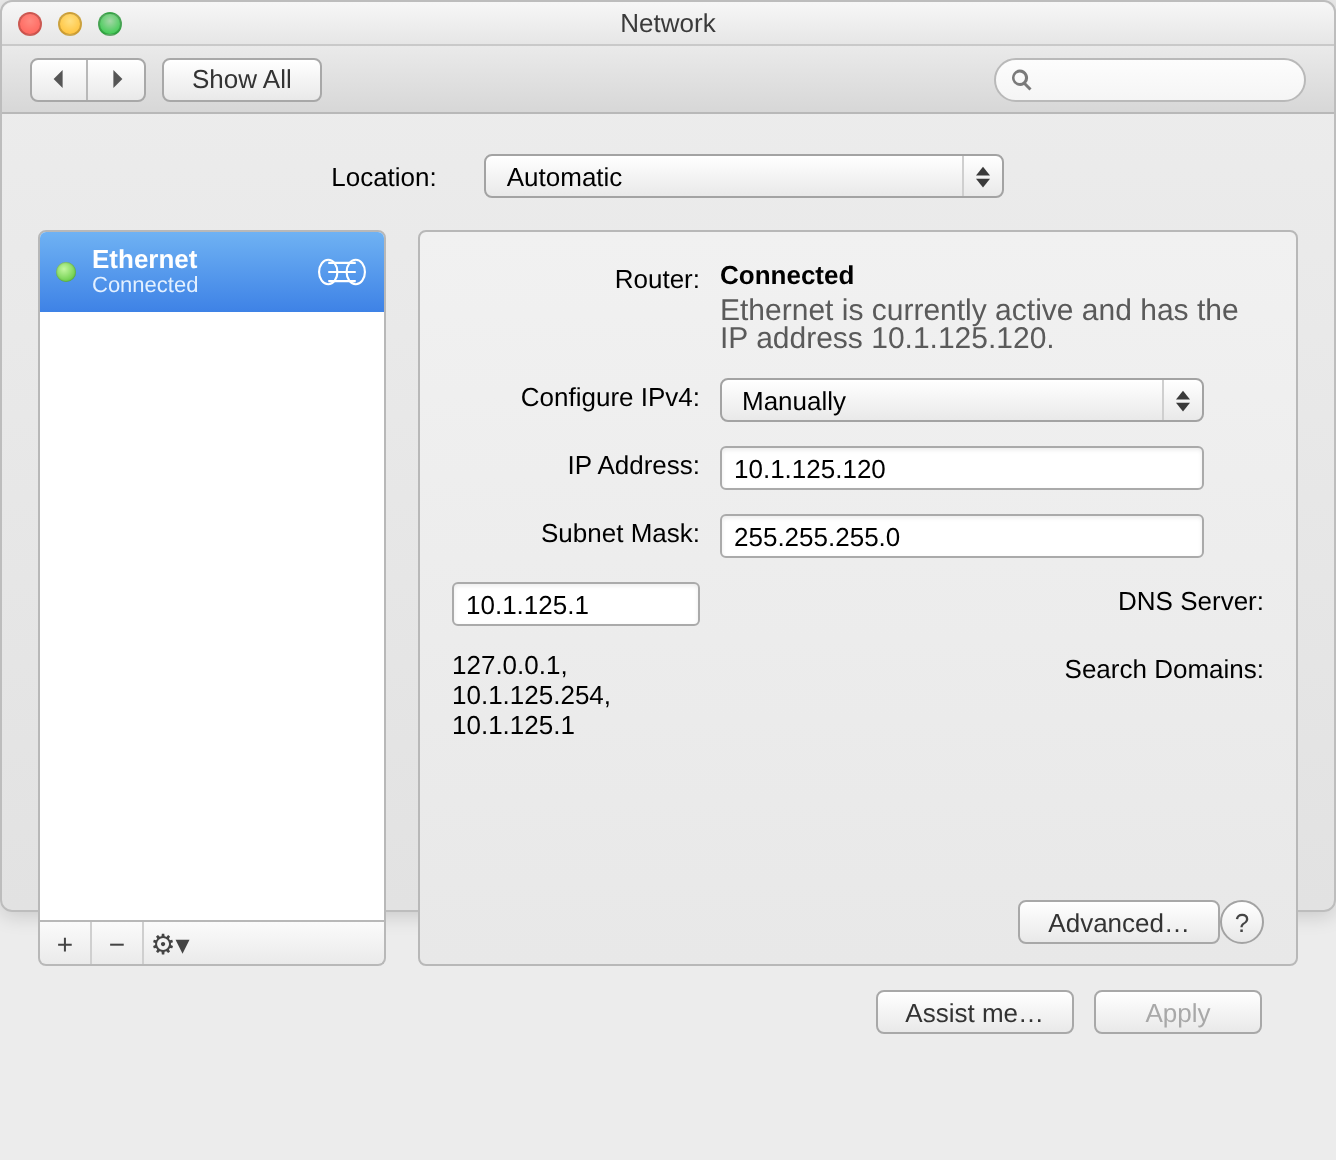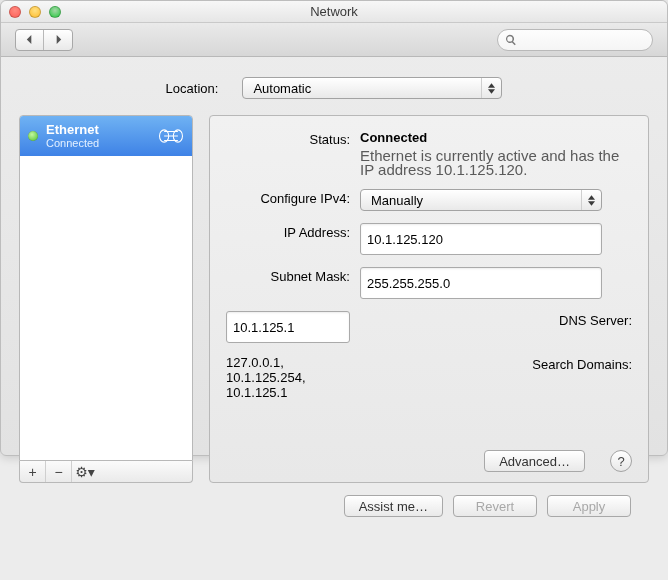--- a/index.html
+++ b/index.html
@@ -45,25 +45,25 @@
     .svc-icon svg{width:26px;height:18px}
     .sidetools{display:flex;border:1px solid #b8b8b8;border-top:none;background:linear-gradient(#fbfbfb,#eaeaea);height:22px;border-radius:0 0 4px 4px}
     .sidetools .tb{width:26px;border-right:1px solid #cfcfcf;display:flex;align-items:center;justify-content:center;font-size:14px;color:#444}
     .sidetools .tb:last-child{border-right:none}
 
     .mainpanel{flex:1;border:1px solid #b8b8b8;border-radius:4px;background:linear-gradient(#f1f1f1,#e8e8e8);padding:14px 16px 10px 16px;height:368px;display:flex;flex-direction:column}
     .mainrows{display:grid;grid-template-columns:124px 1fr;column-gap:10px;row-gap:12px;align-items:start}
     .mainrows .lab{text-align:right;font-size:13px;color:#000;padding-top:2px}
     .statusval{font-weight:bold}
     .statussub{font-size:15px;color:#5a5a5a;margin-top:4px;max-width:260px;line-height:14px}
-    .field input{width:100%;height:22px;border:1px solid #aaa;border-radius:3px;padding:15px 6px;background:#fff;font-size:13px;box-shadow:inset 0 1px 2px rgba(0,0,0,.08)}
+    .field input{width:100%;height:22px;border:1px solid #aaa;border-radius:3px;padding:0 6px;background:#fff;font-size:13px;box-shadow:inset 0 1px 2px rgba(0,0,0,.08)}
     .field{max-width:242px}
     .plain{font-size:13px}
     .mainspacer{flex:1}
-    .advrow{display:flex;justify-content:flex-end;align-items:center;gap:25px}
+    .advrow{display:flex;justify-content:flex-end;align-items:center;gap:0}
     .help{width:22px;height:22px;border:1px solid #a3a3a3;border-radius:50%;display:flex;align-items:center;justify-content:center;background:linear-gradient(#fff,#e8e8e8);font-size:13px;color:#444}
 
     .footer{display:flex;justify-content:flex-end;gap:10px;padding:12px 18px 0 18px}
     .push{min-width:84px}
     .btn.disabled{color:#a8a8a8}
   </style>
 </head>
 <body>
 
 <div class="window">
@@ -83,20 +83,21 @@
         <svg viewBox="0 0 10 10">
             <path d="M7 0L2 5l5 5z"></path>
           </svg>
       </div>
       <div class="segb">
         <svg viewBox="0 0 10 10">
             <path d="M3 0l5 5-5 5z"></path>
           </svg>
       </div>
     </div>
+    <div class="btn showall">Show All</div>
     <div class="toolbar-spacer"></div>
     <div class="search">
       <svg viewBox="0 0 16 16">
           <path d="M6.5 1a5.5 5.5 0 014.24 9l3.63 3.63-1.41 1.41L9.33 11.4A5.5 5.5 0 116.5 1zm0 2a3.5 3.5 0 100 7 3.5 3.5 0 000-7z"></path>
         </svg>
       <input type="text" placeholder="" style="">
     </div>
   </div>
 
   <div class="content">
@@ -138,21 +139,21 @@
         </div>
         <div class="sidetools">
           <div class="tb">+</div>
           <div class="tb">−</div>
           <div class="tb">⚙︎▾</div>
         </div>
       </div>
 
       <div class="mainpanel">
         <div class="mainrows">
-          <div class="lab">Status:</div>
+          <div class="lab">Router:</div>
           <div>
             <div class="statusval">Connected</div>
             <div class="statussub">Ethernet is currently active and has the IP address 10.1.125.120.</div>
           </div>
 
           <div class="lab">Configure IPv4:</div>
           <div class="field">
             <div class="popup small">
               <span>Manually</span>
               <span class="chev">
@@ -183,18 +184,17 @@
         <div class="mainspacer"></div>
         <div class="advrow">
           <div class="btn">Advanced…</div>
           <div class="help">?</div>
         </div>
       </div>
     </div>
 
     <div class="footer">
       <div class="btn push">Assist me…</div>
-      <div class="btn push disabled">Revert</div>
       <div class="btn push disabled">Apply</div>
     </div>
 
   </div>
 </div>
 
 </body></html>

